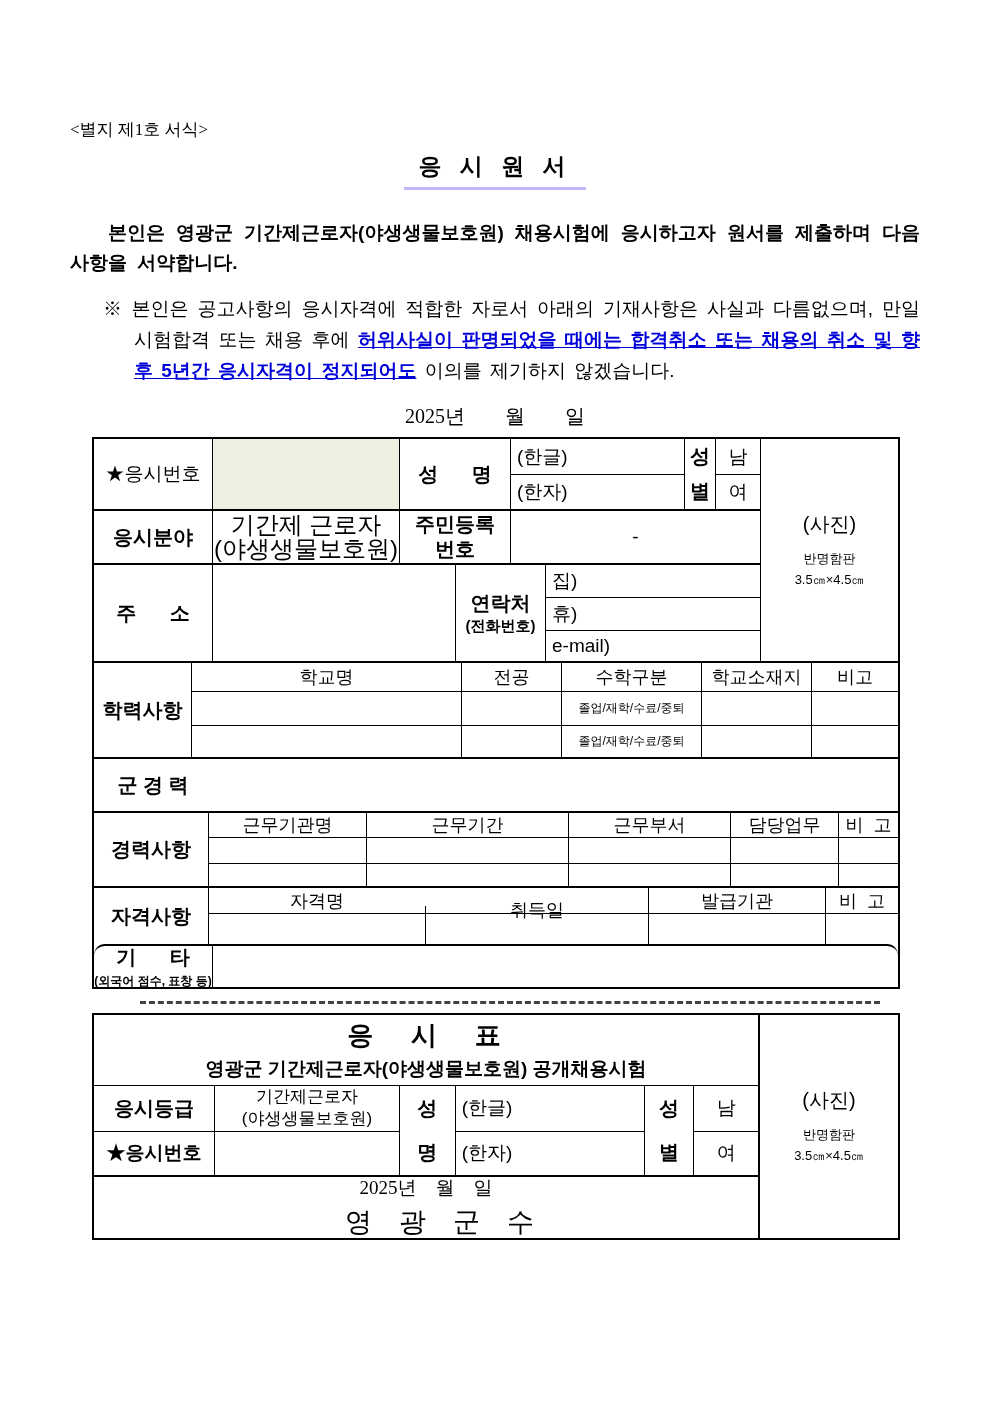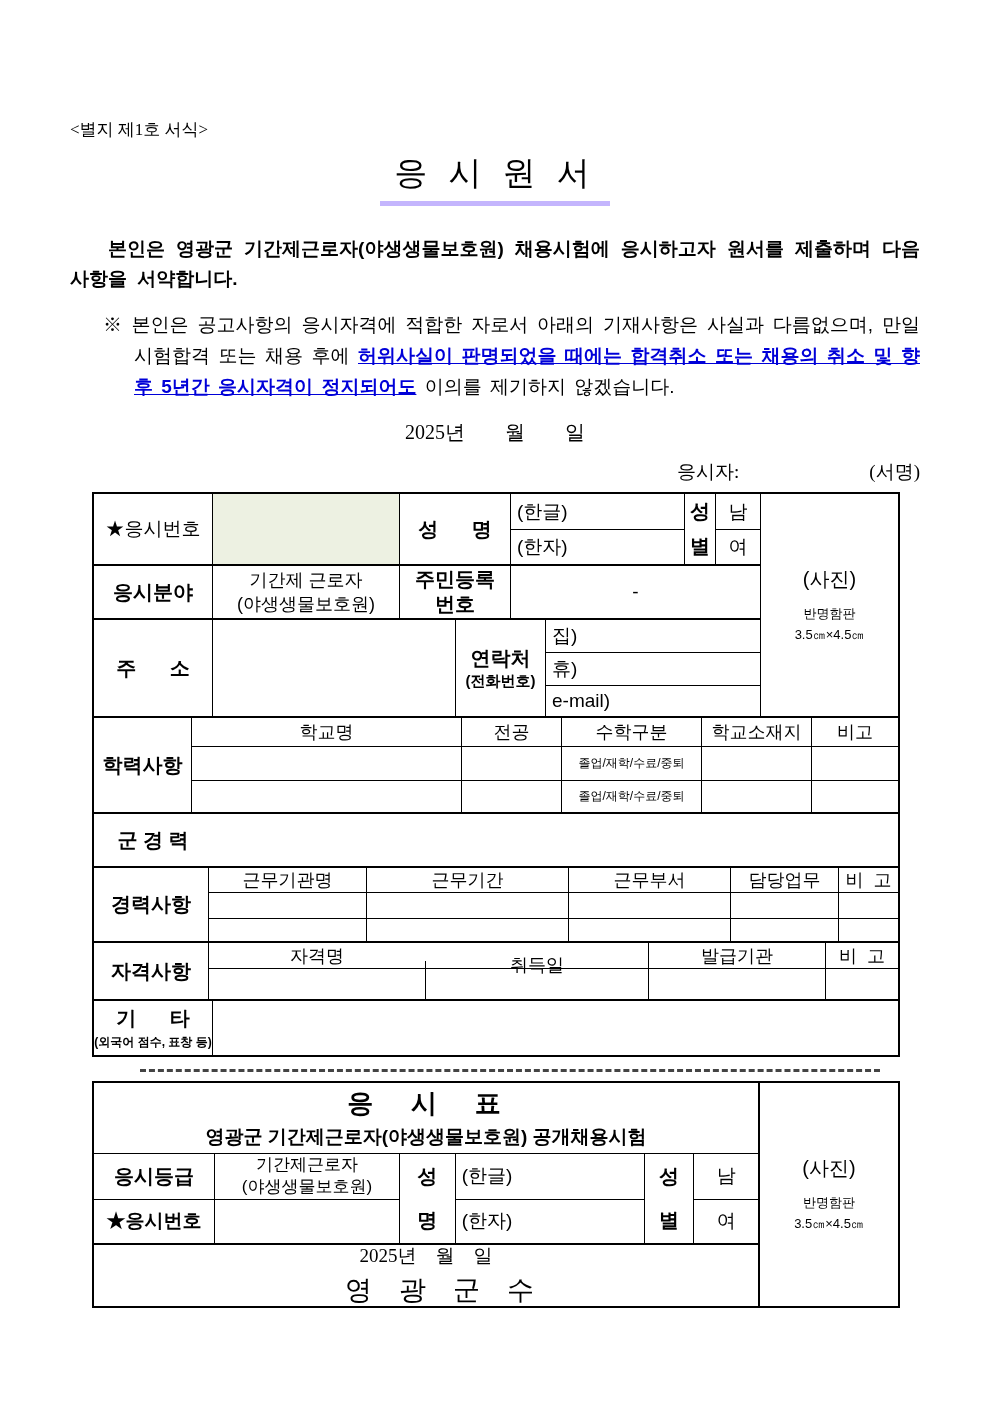--- a/index.html
+++ b/index.html
@@ -8,22 +8,22 @@
     width:992px; height:1403px;
     font-family:"Liberation Sans", sans-serif;
     color:#000;
   }
   .page { position:relative; width:992px; height:1403px; padding:118px 72px 0 70px; overflow:hidden; }
 
   
   .form-tag { font-family:"Liberation Serif", serif; font-size:17px; }
   .title-row { text-align:center; margin-top:10px; }
   .title {
-    display:inline-block; font-size:33px; font-weight:normal; white-space:pre;
-    border-bottom:5px solid #c4b5fd; padding:0 14px 5px 14px; letter-spacing:6px;
+    display:inline-block; font-size:23px; font-weight:bold; white-space:pre;
+    border-bottom:3px solid #c4b5fd; padding:0 14px 5px 14px; letter-spacing:6px;
   }
   .pledge {
     margin-top:28px; font-size:19px; font-weight:bold; line-height:30px;
     text-align:justify; text-indent:38px; word-spacing:5px;
   }
   .notice {
     margin-top:15px; font-size:19px; line-height:31px; text-align:justify;
     padding-left:64px; text-indent:-31px; word-spacing:3px;
   }
   .hl { color:var(--hl,#0000d8); font-weight:bold; text-decoration:underline; }
@@ -81,24 +81,20 @@
   <div class="title-row">
     <span class="title">응 시 원 서</span>
   </div>
 
   <p class="pledge"><span>본인은 영광군 기간제근로자(야생생물보호원) 채용시험에 응시하고자 원서를 제출하며 다음 사항을 서약합니다.</span></p>
 
   <p class="notice"><span>※</span> <span>본인은 공고사항의 응시자격에 적합한 자로서 아래의 기재사항은 사실과 다름없으며, 만일 시험합격 또는 채용 후에</span> <span class="hl">허위사실이 판명되었을 때에는 합격취소 또는 채용의 취소 및 향후 5년간 응시자격이 정지되어도</span> <span>이의를 제기하지 않겠습니다.</span></p>
 
   <div class="date-line">2025년        월        일</div>
 
-  <div class="applicant">
-    <span>응시자:</span>
-    <span>(서명)</span>
-  </div>
 
   <div class="tbl">
 
     <div class="fx" style="height:222px;">
       <div class="fxc" style="width:666px;">
 
         <div class="fx" style="height:70px;">
           <div class="ctr" style="width:118px; font-size:19px;">★응시번호</div>
           <div class="bl field-green" style="width:187px;"></div>
           <div class="bl ctr lbl pre" style="width:111px;">성      명</div>
@@ -117,21 +113,21 @@
             </div>
             <div class="fxc" style="width:45px;">
               <div class="bl ctr" style="height:35px; font-size:19px;">남</div>
               <div class="bl bt ctr" style="height:35px; font-size:19px;">여</div>
             </div>
           </div>
         </div>
 
         <div class="fx bt2" style="height:54px;">
           <div class="ctr lbl" style="width:118px;">응시분야</div>
-          <div class="bl vctr" style="width:187px; font-size:18px; line-height:24px;">
+          <div class="bl vctr" style="width:187px; font-size:24px; line-height:24px;">
             <span>기간제 근로자</span>
             <span>(야생생물보호원)</span>
           </div>
           <div class="bl vctr lbl" style="width:111px; line-height:25px;">
             <span>주민등록</span>
             <span>번호</span>
           </div>
           <div class="bl ctr" style="width:250px; font-size:19px;">
               <span>-</span>
             </div>
@@ -234,21 +230,21 @@
         </div>
         <div class="fx bt" style="height:33px;">
           <div class="bl" style="width:217px;"></div>
           <div class="bl" style="width:223px;"></div>
           <div class="bl" style="width:177px;"></div>
           <div class="bl" style="width:73px;"></div>
         </div>
       </div>
     </div>
 
-    <div class="fx bt2" style="height:56px;">
+    <div class="fx bt2" style="height:43px;border-radius:11px;">
       <div class="vctr" style="width:118px;">
         <span class="lbl pre">기      타</span>
         <span class="etc-sub">(외국어 점수, 표창 등)</span>
       </div>
       <div class="bl" style="flex:1;"></div>
     </div>
   </div>
 
   <div class="dashes"></div>
 

